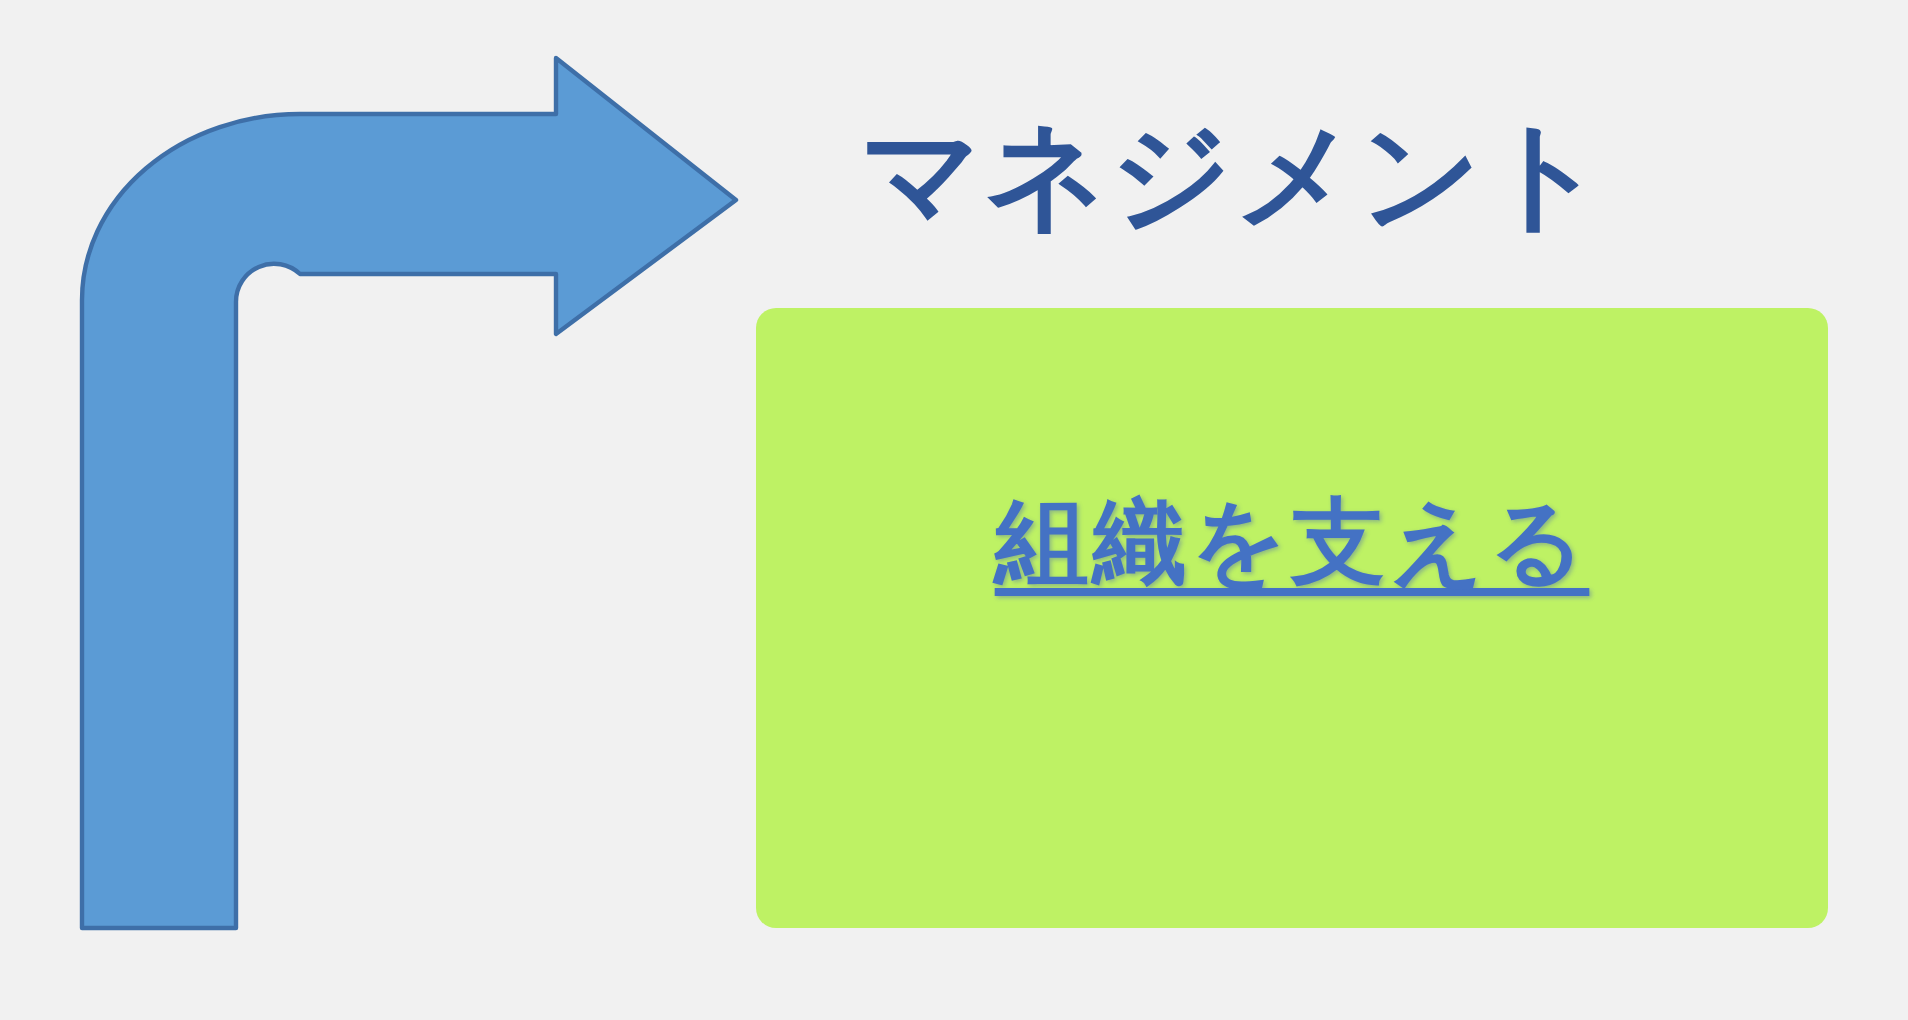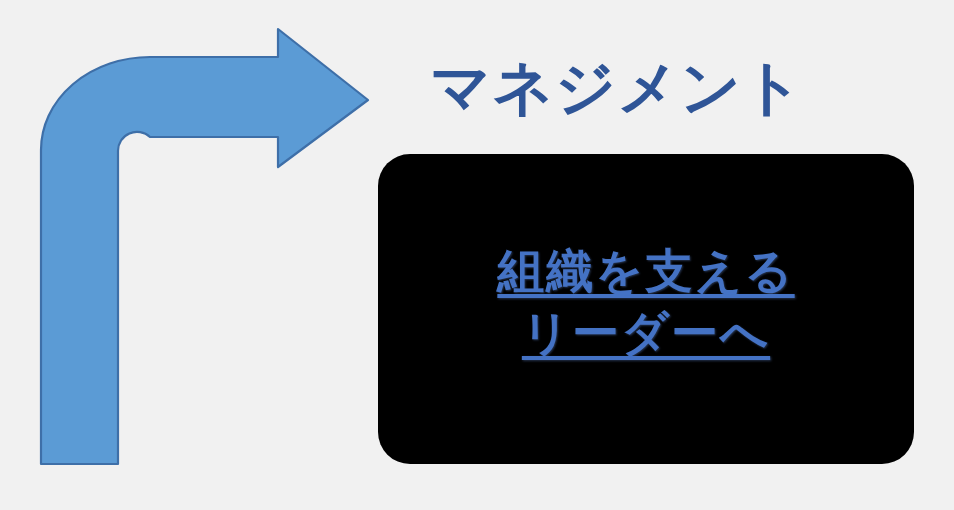--- a/index.html
+++ b/index.html
@@ -51,22 +51,22 @@
     text-align: left;
   }
 
   
   #callout-box {
     position: absolute;
     left: 378px;
     top: 154px;
     width: 536px;
     height: 310px;
-    background: #000000;
-    border-radius: 32px;
+    background: #bef264;
+    border-radius: 10px;
     box-sizing: border-box;
   }
 
   #callout-text {
     position: absolute;
     left: 0;
     right: 0;
     top: 86px;
     text-align: center;
   }
@@ -104,17 +104,16 @@
                L 118,464
                Z" fill="#5b9bd5" stroke="#3e6fa8" stroke-width="2.2" stroke-linejoin="round"></path>
     </svg>
   </div>
 
   <div id="slide-title">マネジメント</div>
 
   <div id="callout-box">
     <div id="callout-text">
       <span class="callout-line">組織を支える</span>
-      <span class="callout-line">リーダーへ</span>
     </div>
   </div>
 
 </div>
 
 </body></html>

